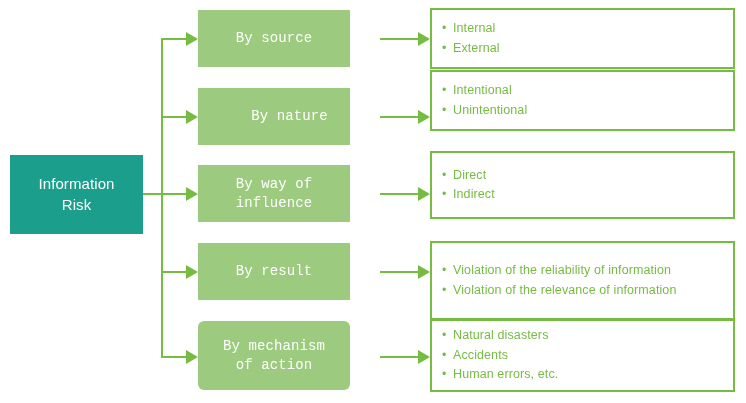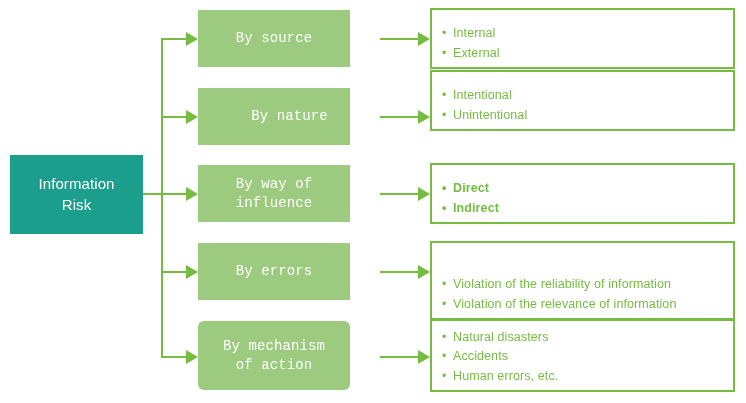--- a/index.html
+++ b/index.html
@@ -64,21 +64,21 @@
   
   .list-node {
     position: absolute;
     left: 430px;
     width: 305px;
     background: #ffffff;
     border: 2px solid #76BC43;
     box-sizing: border-box;
     display: flex;
     flex-direction: column;
-    justify-content: flex-end;
+    justify-content: center;
     padding: 4px 10px;
   }
   .list-item {
     color: #76BC43;
     font-size: 12.5px;
     line-height: 1.55;
     white-space: nowrap;
     letter-spacing: 0.1px;
   }
   .list-item .bullet {
@@ -149,33 +149,33 @@
     </div>
   </div>
 
   <div class="conn conn-h" style="left:161px; top:193px; width:27px;"></div>
   <div class="arrow-head" style="left:186px; top:187px;"></div>
   <div class="cat-node" style="top:165px; height:57px;">
     <div class="cat-label">By way of influence</div>
   </div>
   <div class="conn conn-h" style="left:380px; top:193px; width:40px;"></div>
   <div class="arrow-head" style="left:418px; top:187px;"></div>
-  <div class="list-node" style="top:163px; height:61px;font-weight:bold;">
+  <div class="list-node" style="top:151px; height:68px;">
     <div class="list-item">
       <span class="bullet">•</span><span>Direct</span>
     </div>
     <div class="list-item">
       <span class="bullet">•</span><span>Indirect</span>
     </div>
   </div>
 
   <div class="conn conn-h" style="left:161px; top:271px; width:27px;"></div>
   <div class="arrow-head" style="left:186px; top:265px;"></div>
   <div class="cat-node" style="top:243px; height:57px;">
-    <div class="cat-label">By errors</div>
+    <div class="cat-label">By result</div>
   </div>
   <div class="conn conn-h" style="left:380px; top:271px; width:40px;"></div>
   <div class="arrow-head" style="left:418px; top:265px;"></div>
   <div class="list-node" style="top:241px; height:79px;">
     <div class="list-item">
       <span class="bullet">•</span><span>Violation of the reliability of information</span>
     </div>
     <div class="list-item">
       <span class="bullet">•</span><span>Violation of the relevance of information</span>
     </div>

